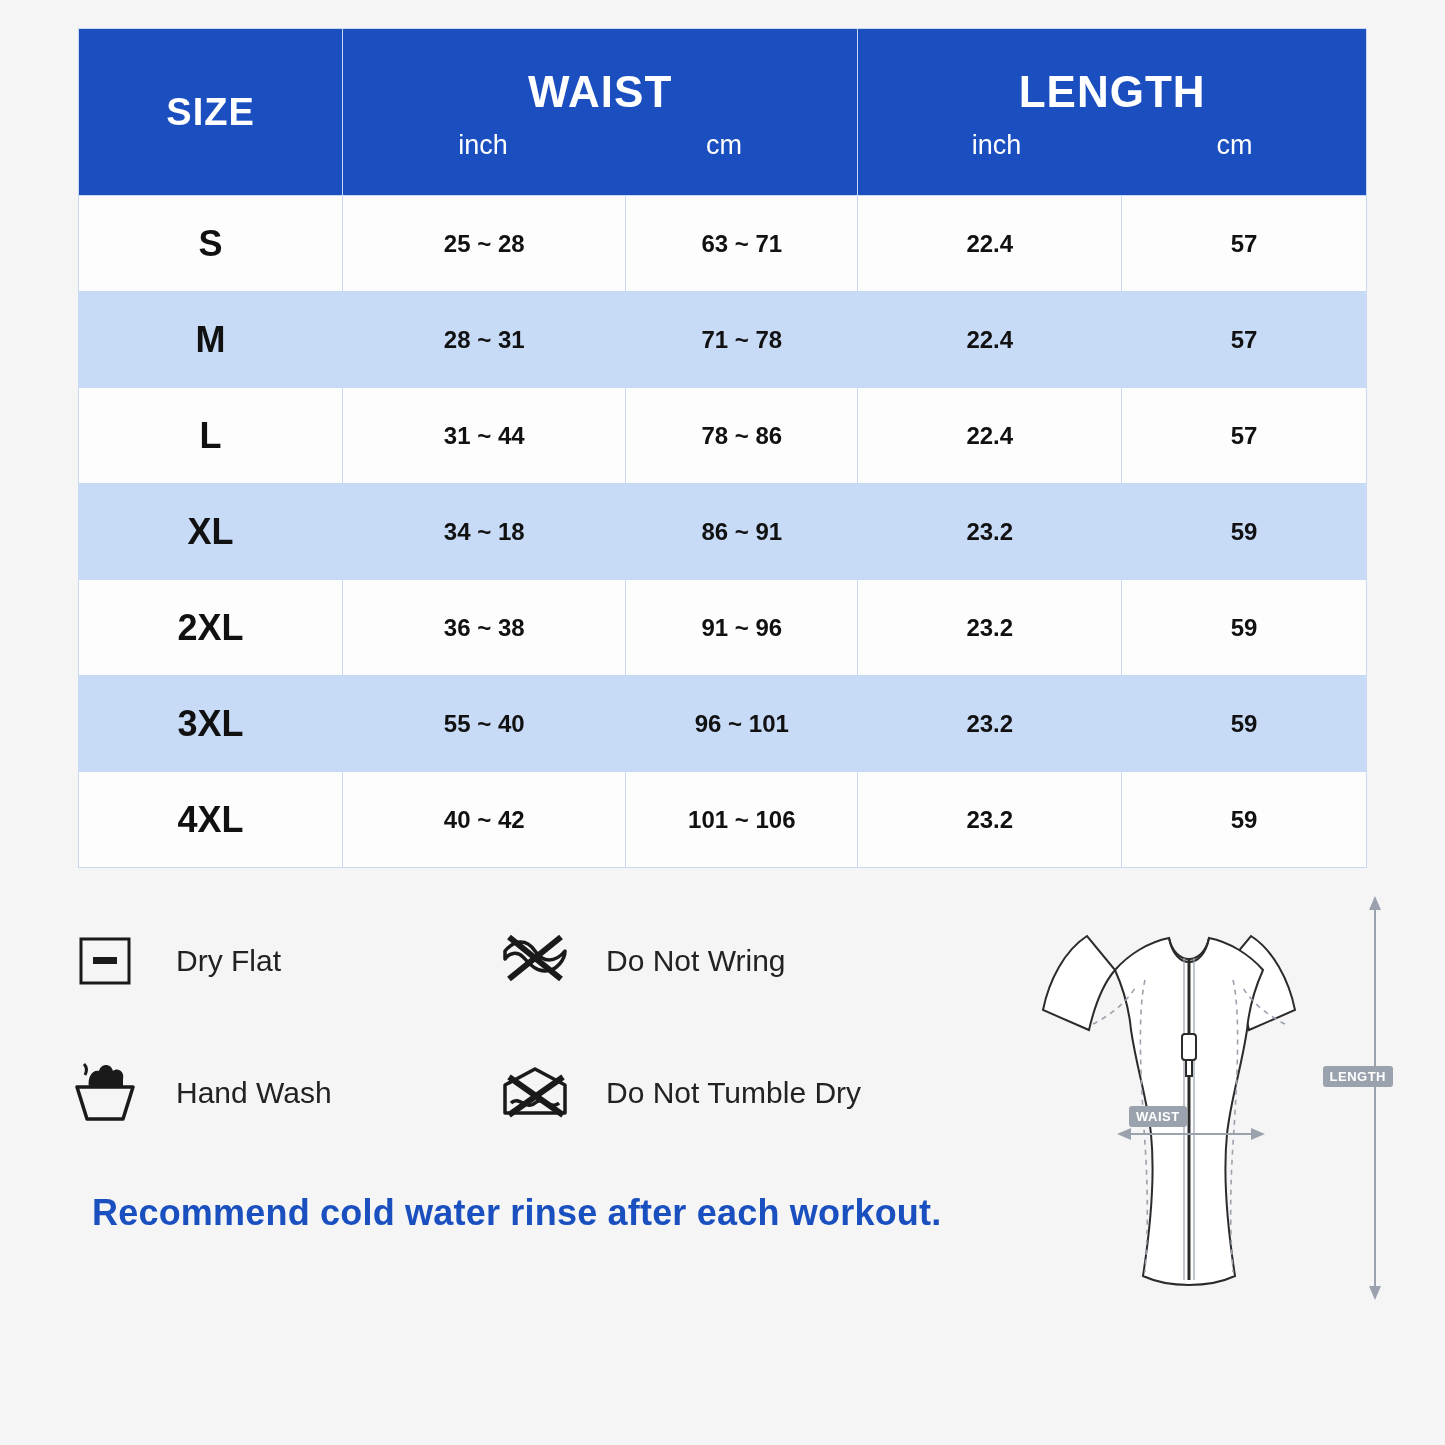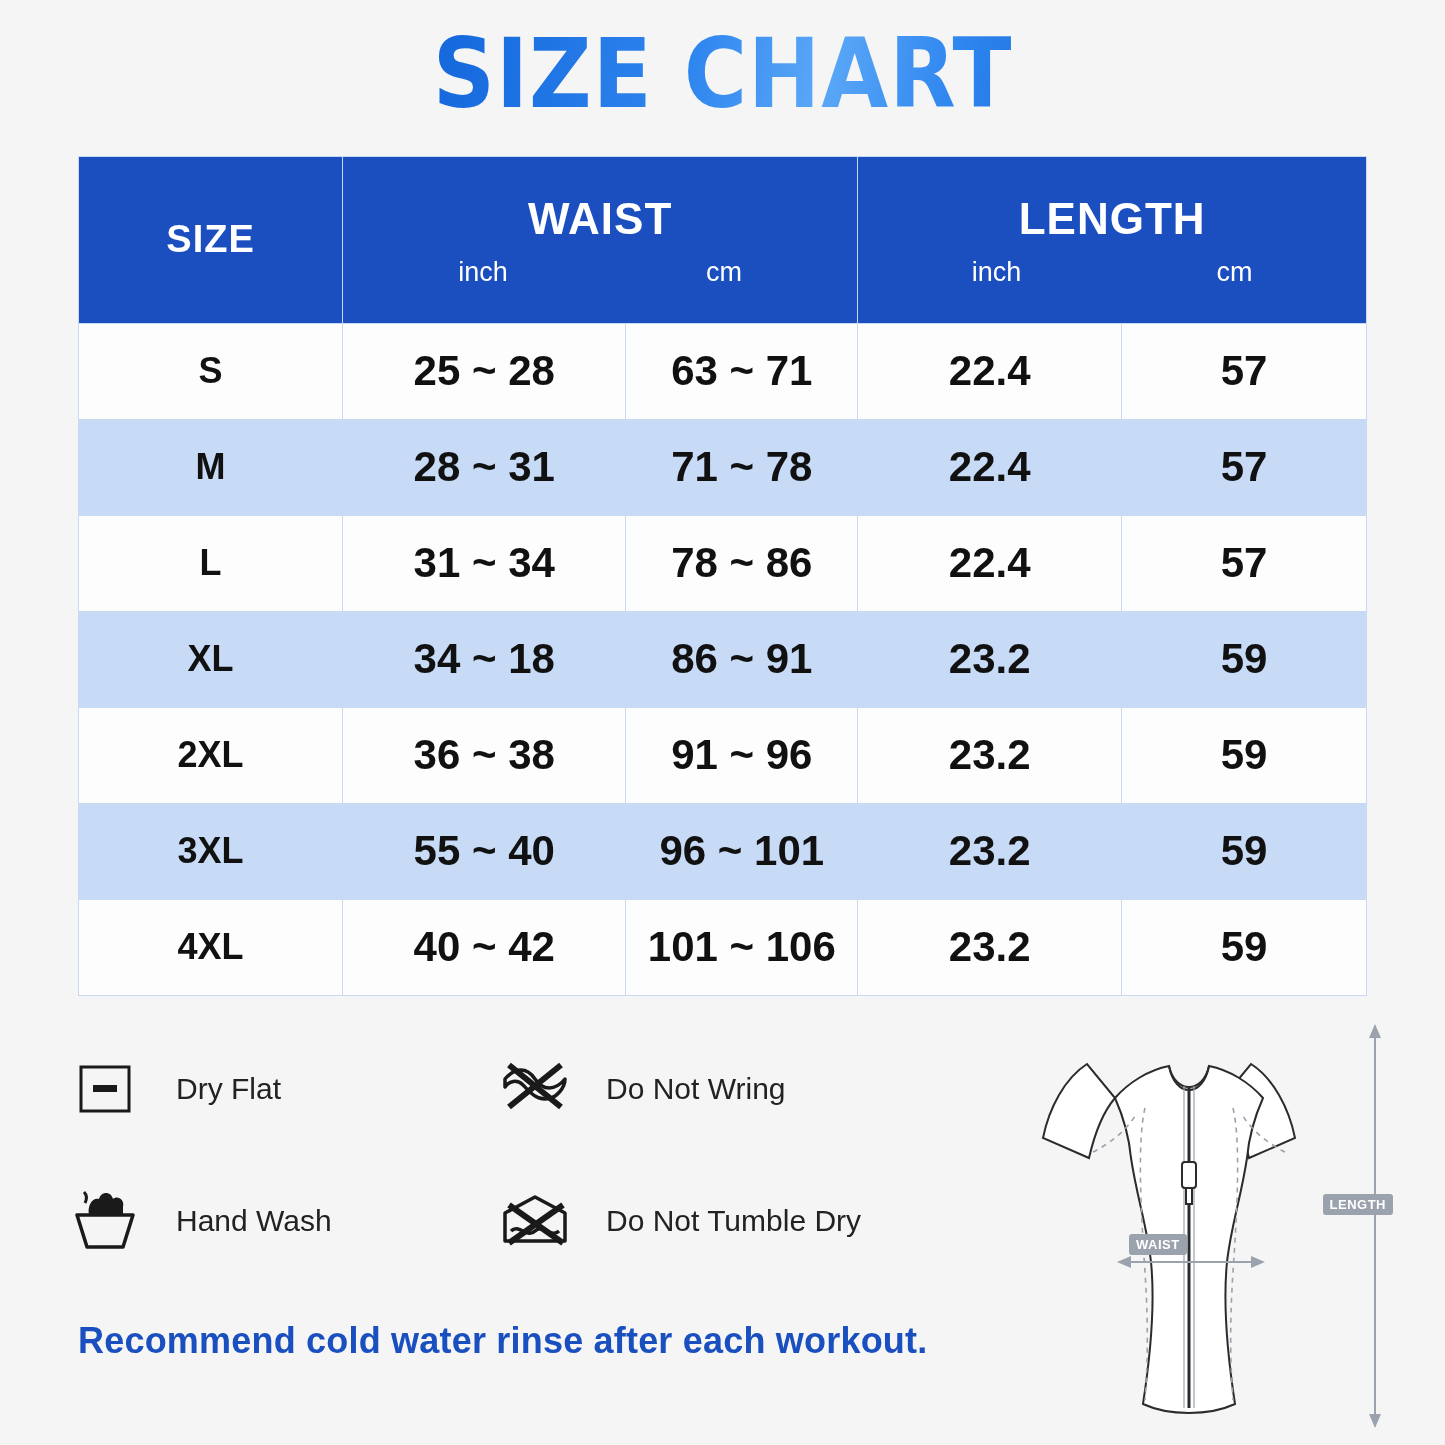--- a/index.html
+++ b/index.html
@@ -79,21 +79,21 @@
   .hdr-group .units {
     display: flex;
     justify-content: space-around;
     font-size: 27px;
     font-weight: normal;
     margin-top: 16px;
     padding: 0 22px;
     gap: 44px;
   }
   tbody td {
-    font-size: 42px;
+    font-size: 24px;
     font-weight: bold;
     color: #111111;
     height: 93px;
     background: #fdfdfd;
   }
   tbody tr.alt td {
     background: #c7daf6;
   }
   tbody td.size-cell {
     font-size: 36px;
@@ -130,21 +130,21 @@
     flex: none;
   }
   .care-label {
     font-size: 30px;
     color: #222222;
     margin-left: 28px;
     white-space: nowrap;
   }
   .note {
     position: absolute;
-    left: 78px;
+    left: 92px;
     top: 300px;
     font-size: 36px;
     font-weight: bold;
     color: #1a4fc0;
     letter-spacing: 0.2px;
   }
 
   
   .garment {
     position: absolute;
@@ -170,21 +170,20 @@
   .badge-waist {
     left: 160px;
     top: 222px;
   }
 </style>
 </head>
 <body>
 
 <div class="page">
 
-  <div class="title">SIZE CHART</div>
 
   <div class="table-wrap">
     <table class="size-table">
       <colgroup>
         <col style="width:20.5%">
         <col style="width:22%">
         <col style="width:18%">
         <col style="width:20.5%">
         <col style="width:19%">
       </colgroup>
@@ -217,21 +216,21 @@
         </tr>
         <tr class="alt">
           <td class="size-cell">M</td>
           <td>28 ~ 31</td>
           <td>71 ~ 78</td>
           <td>22.4</td>
           <td>57</td>
         </tr>
         <tr>
           <td class="size-cell">L</td>
-          <td>31 ~ 34</td>
+          <td>31 ~ 44</td>
           <td>78 ~ 86</td>
           <td>22.4</td>
           <td>57</td>
         </tr>
         <tr class="alt">
           <td class="size-cell">XL</td>
           <td>34 ~ 18</td>
           <td>86 ~ 91</td>
           <td>23.2</td>
           <td>59</td>

